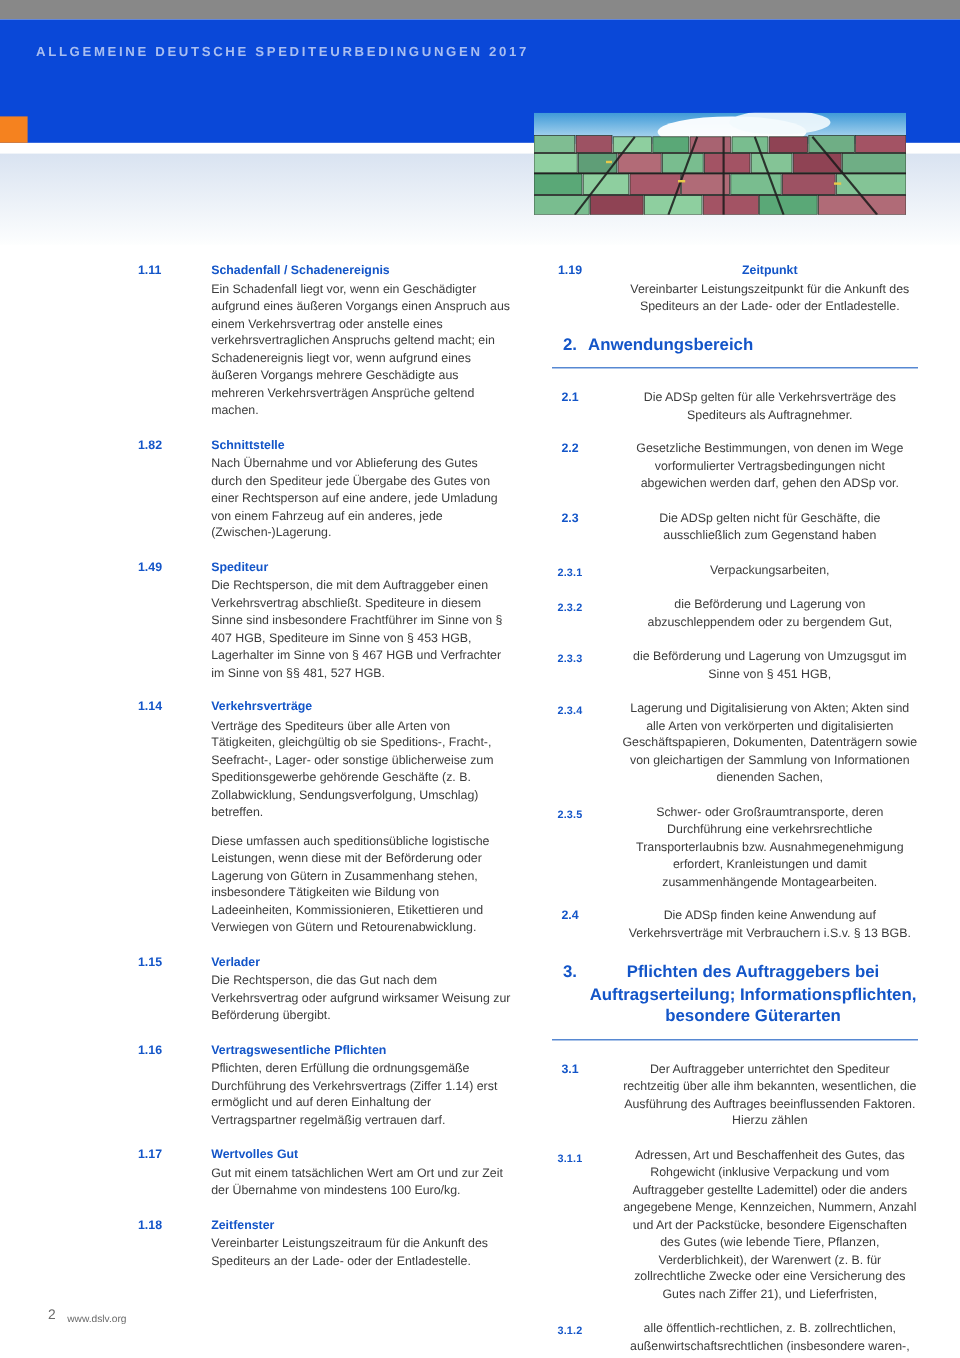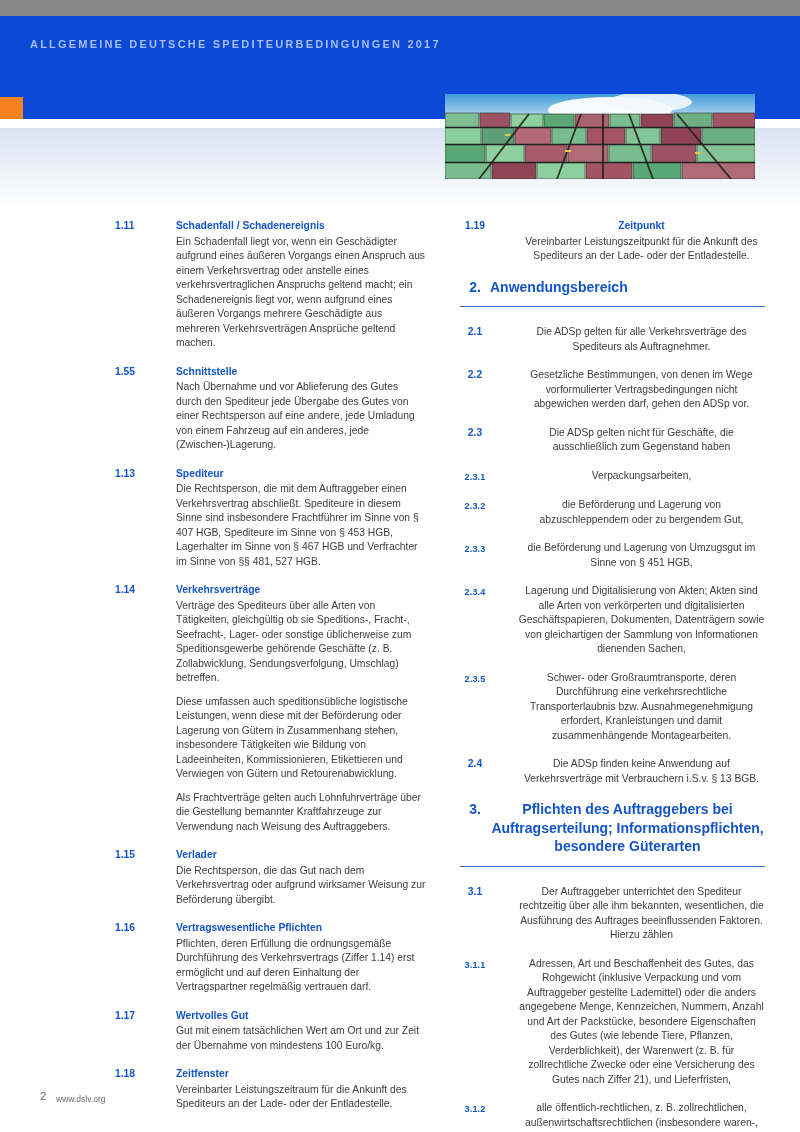--- a/index.html
+++ b/index.html
@@ -126,40 +126,39 @@
 
   <div class="col col-left">
       <div class="item">
         <div class="num">1.11</div>
         <div class="body">
           <div class="heading">Schadenfall / Schadenereignis</div>
           <p>Ein Schadenfall liegt vor, wenn ein Geschädigter aufgrund eines äußeren Vorgangs einen Anspruch aus einem Verkehrsvertrag oder anstelle eines verkehrsvertraglichen Anspruchs geltend macht; ein Schadenereignis liegt vor, wenn aufgrund eines äußeren Vorgangs mehrere Geschädigte aus mehreren Verkehrsverträgen Ansprüche geltend machen.</p>
         </div>
       </div>
       <div class="item">
-        <div class="num">1.55</div>
+        <div class="num">1.82</div>
         <div class="body">
           <div class="heading">Schnittstelle</div>
           <p>Nach Übernahme und vor Ablieferung des Gutes durch den Spediteur jede Übergabe des Gutes von einer Rechtsperson auf eine andere, jede Umladung von einem Fahrzeug auf ein anderes, jede (Zwischen-)Lagerung.</p>
         </div>
       </div>
       <div class="item">
-        <div class="num">1.13</div>
+        <div class="num">1.49</div>
         <div class="body">
           <div class="heading">Spediteur</div>
           <p>Die Rechtsperson, die mit dem Auftraggeber einen Verkehrsvertrag abschließt. Spediteure in diesem Sinne sind insbesondere Frachtführer im Sinne von § 407 HGB, Spediteure im Sinne von § 453 HGB, Lagerhalter im Sinne von § 467 HGB und Verfrachter im Sinne von §§ 481, 527 HGB.</p>
         </div>
       </div>
       <div class="item">
         <div class="num">1.14</div>
         <div class="body">
           <div class="heading">Verkehrsverträge</div>
           <p>Verträge des Spediteurs über alle Arten von Tätigkeiten, gleichgültig ob sie Speditions-, Fracht-, Seefracht-, Lager- oder sonstige üblicherweise zum Speditionsgewerbe gehörende Geschäfte (z. B. Zollabwicklung, Sendungsverfolgung, Umschlag) betreffen.</p>
           <p>Diese umfassen auch speditionsübliche logistische Leistungen, wenn diese mit der Beförderung oder Lagerung von Gütern in Zusammenhang stehen, insbesondere Tätigkeiten wie Bildung von Ladeeinheiten, Kommissionieren, Etikettieren und Verwiegen von Gütern und Retourenabwicklung.</p>
-          <p>Als Frachtverträge gelten auch Lohnfuhrverträge über die Gestellung bemannter Kraftfahrzeuge zur Verwendung nach Weisung des Auftraggebers.</p>
         </div>
       </div>
       <div class="item">
         <div class="num">1.15</div>
         <div class="body">
           <div class="heading">Verlader</div>
           <p>Die Rechtsperson, die das Gut nach dem Verkehrsvertrag oder aufgrund wirksamer Weisung zur Beförderung übergibt.</p>
         </div>
       </div>
       <div class="item">

